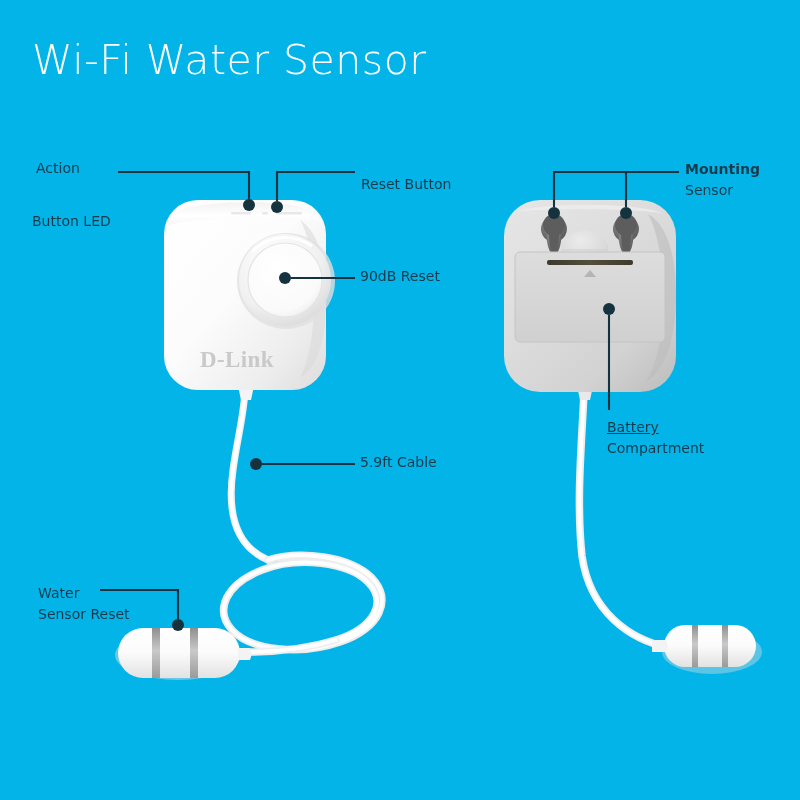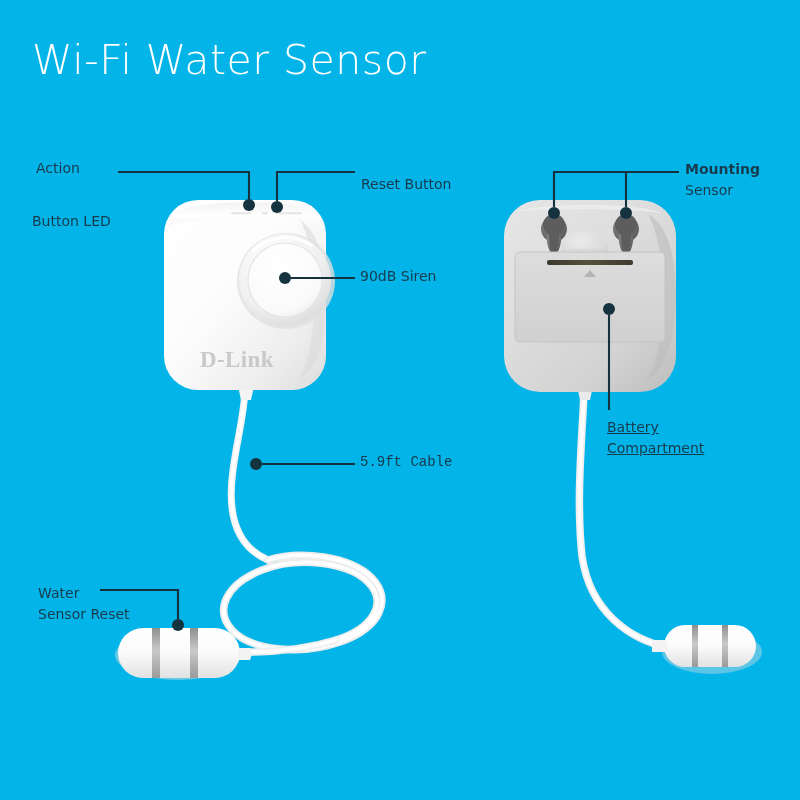--- a/index.html
+++ b/index.html
@@ -244,23 +244,23 @@
   </svg>
 
   <div class="label" style="left:36px;  top:158px;">Action</div>
   <div class="label" style="left:32px;  top:179px;margin-top:32px;">Button LED</div>
 
   <div class="label" style="left:361px; top:174px;">Reset Button</div>
 
   <div class="label" style="left:685px; top:159px;font-weight:bold;">Mounting</div>
   <div class="label" style="left:685px; top:180px;">Sensor</div>
 
-  <div class="label" style="left:360px; top:266px;">90dB Siren</div>
-
-  <div class="label" style="left:360px; top:452px;font-family:Liberation Mono, monospace;">5.9ft Cable</div>
+  <div class="label" style="left:360px; top:266px;">90dB Reset</div>
+
+  <div class="label" style="left:360px; top:452px;">5.9ft Cable</div>
 
   <div class="label" style="left:607px; top:417px;text-decoration:underline;">Battery</div>
-  <div class="label" style="left:607px; top:438px;text-decoration:underline;">Compartment</div>
+  <div class="label" style="left:607px; top:438px;">Compartment</div>
 
   <div class="label" style="left:38px;  top:583px;text-align:center;">Water</div>
   <div class="label" style="left:38px;  top:604px;">Sensor Reset</div>
 
 </div>
 
 </body></html>

